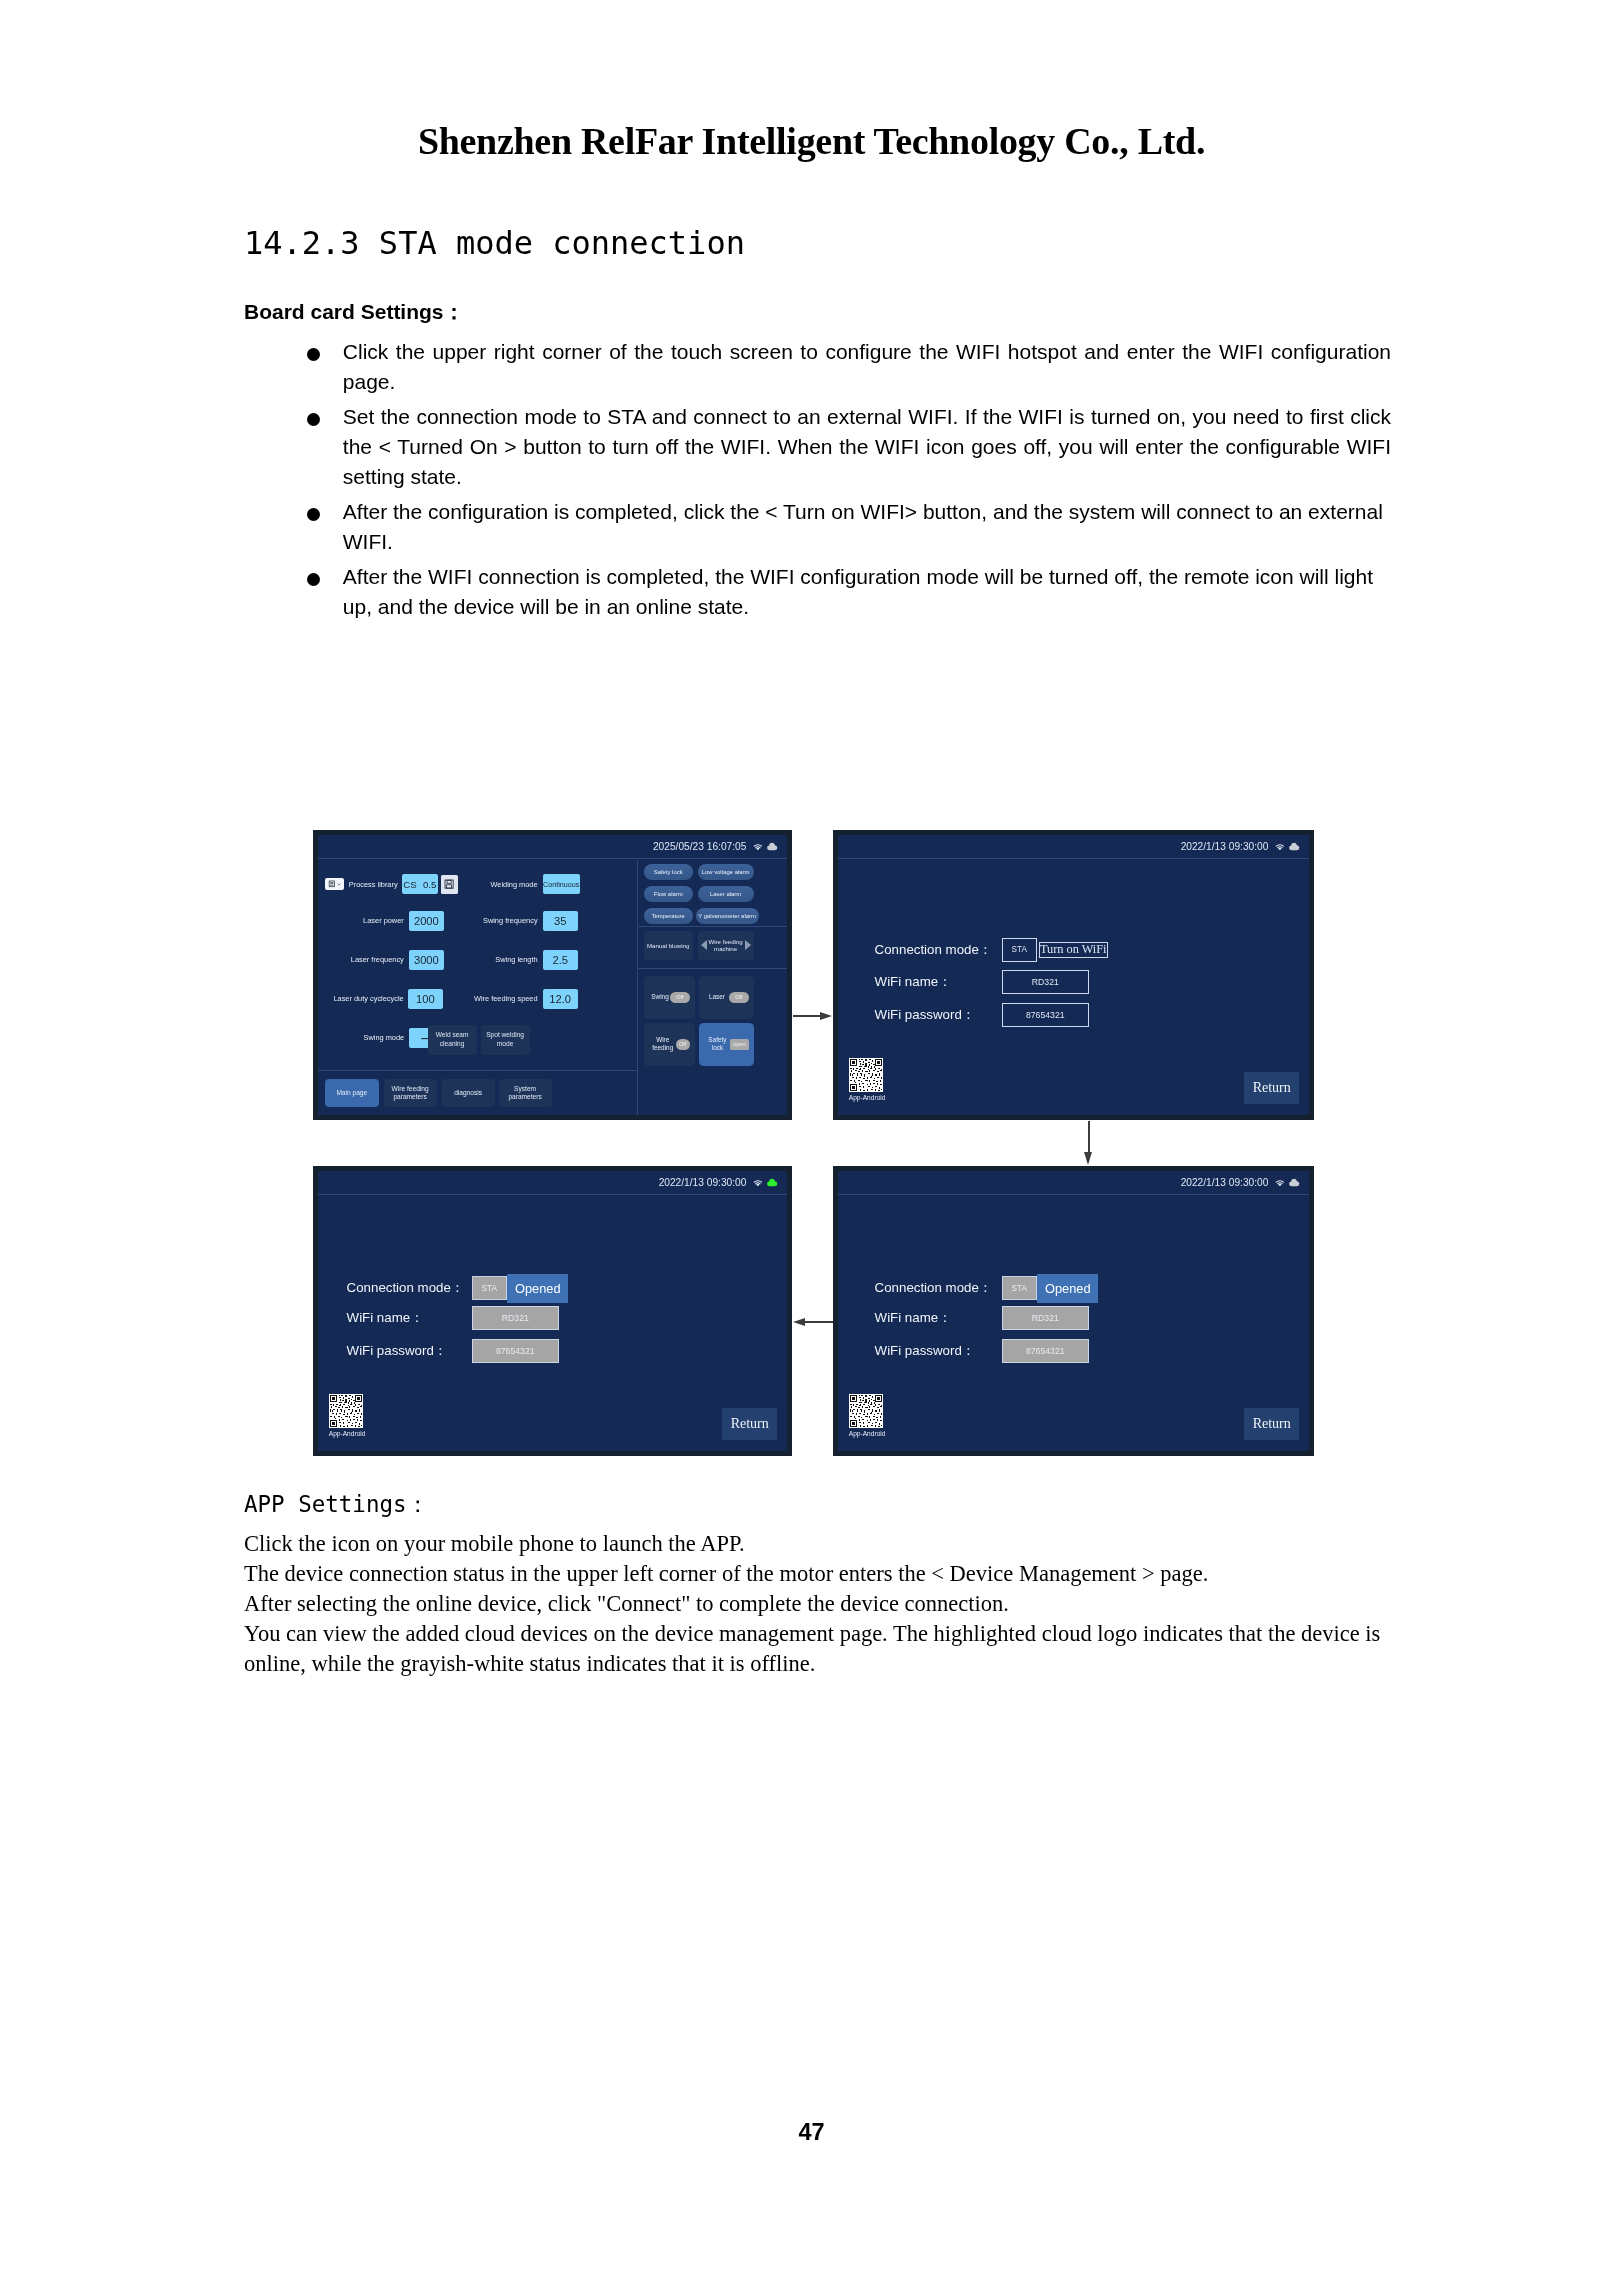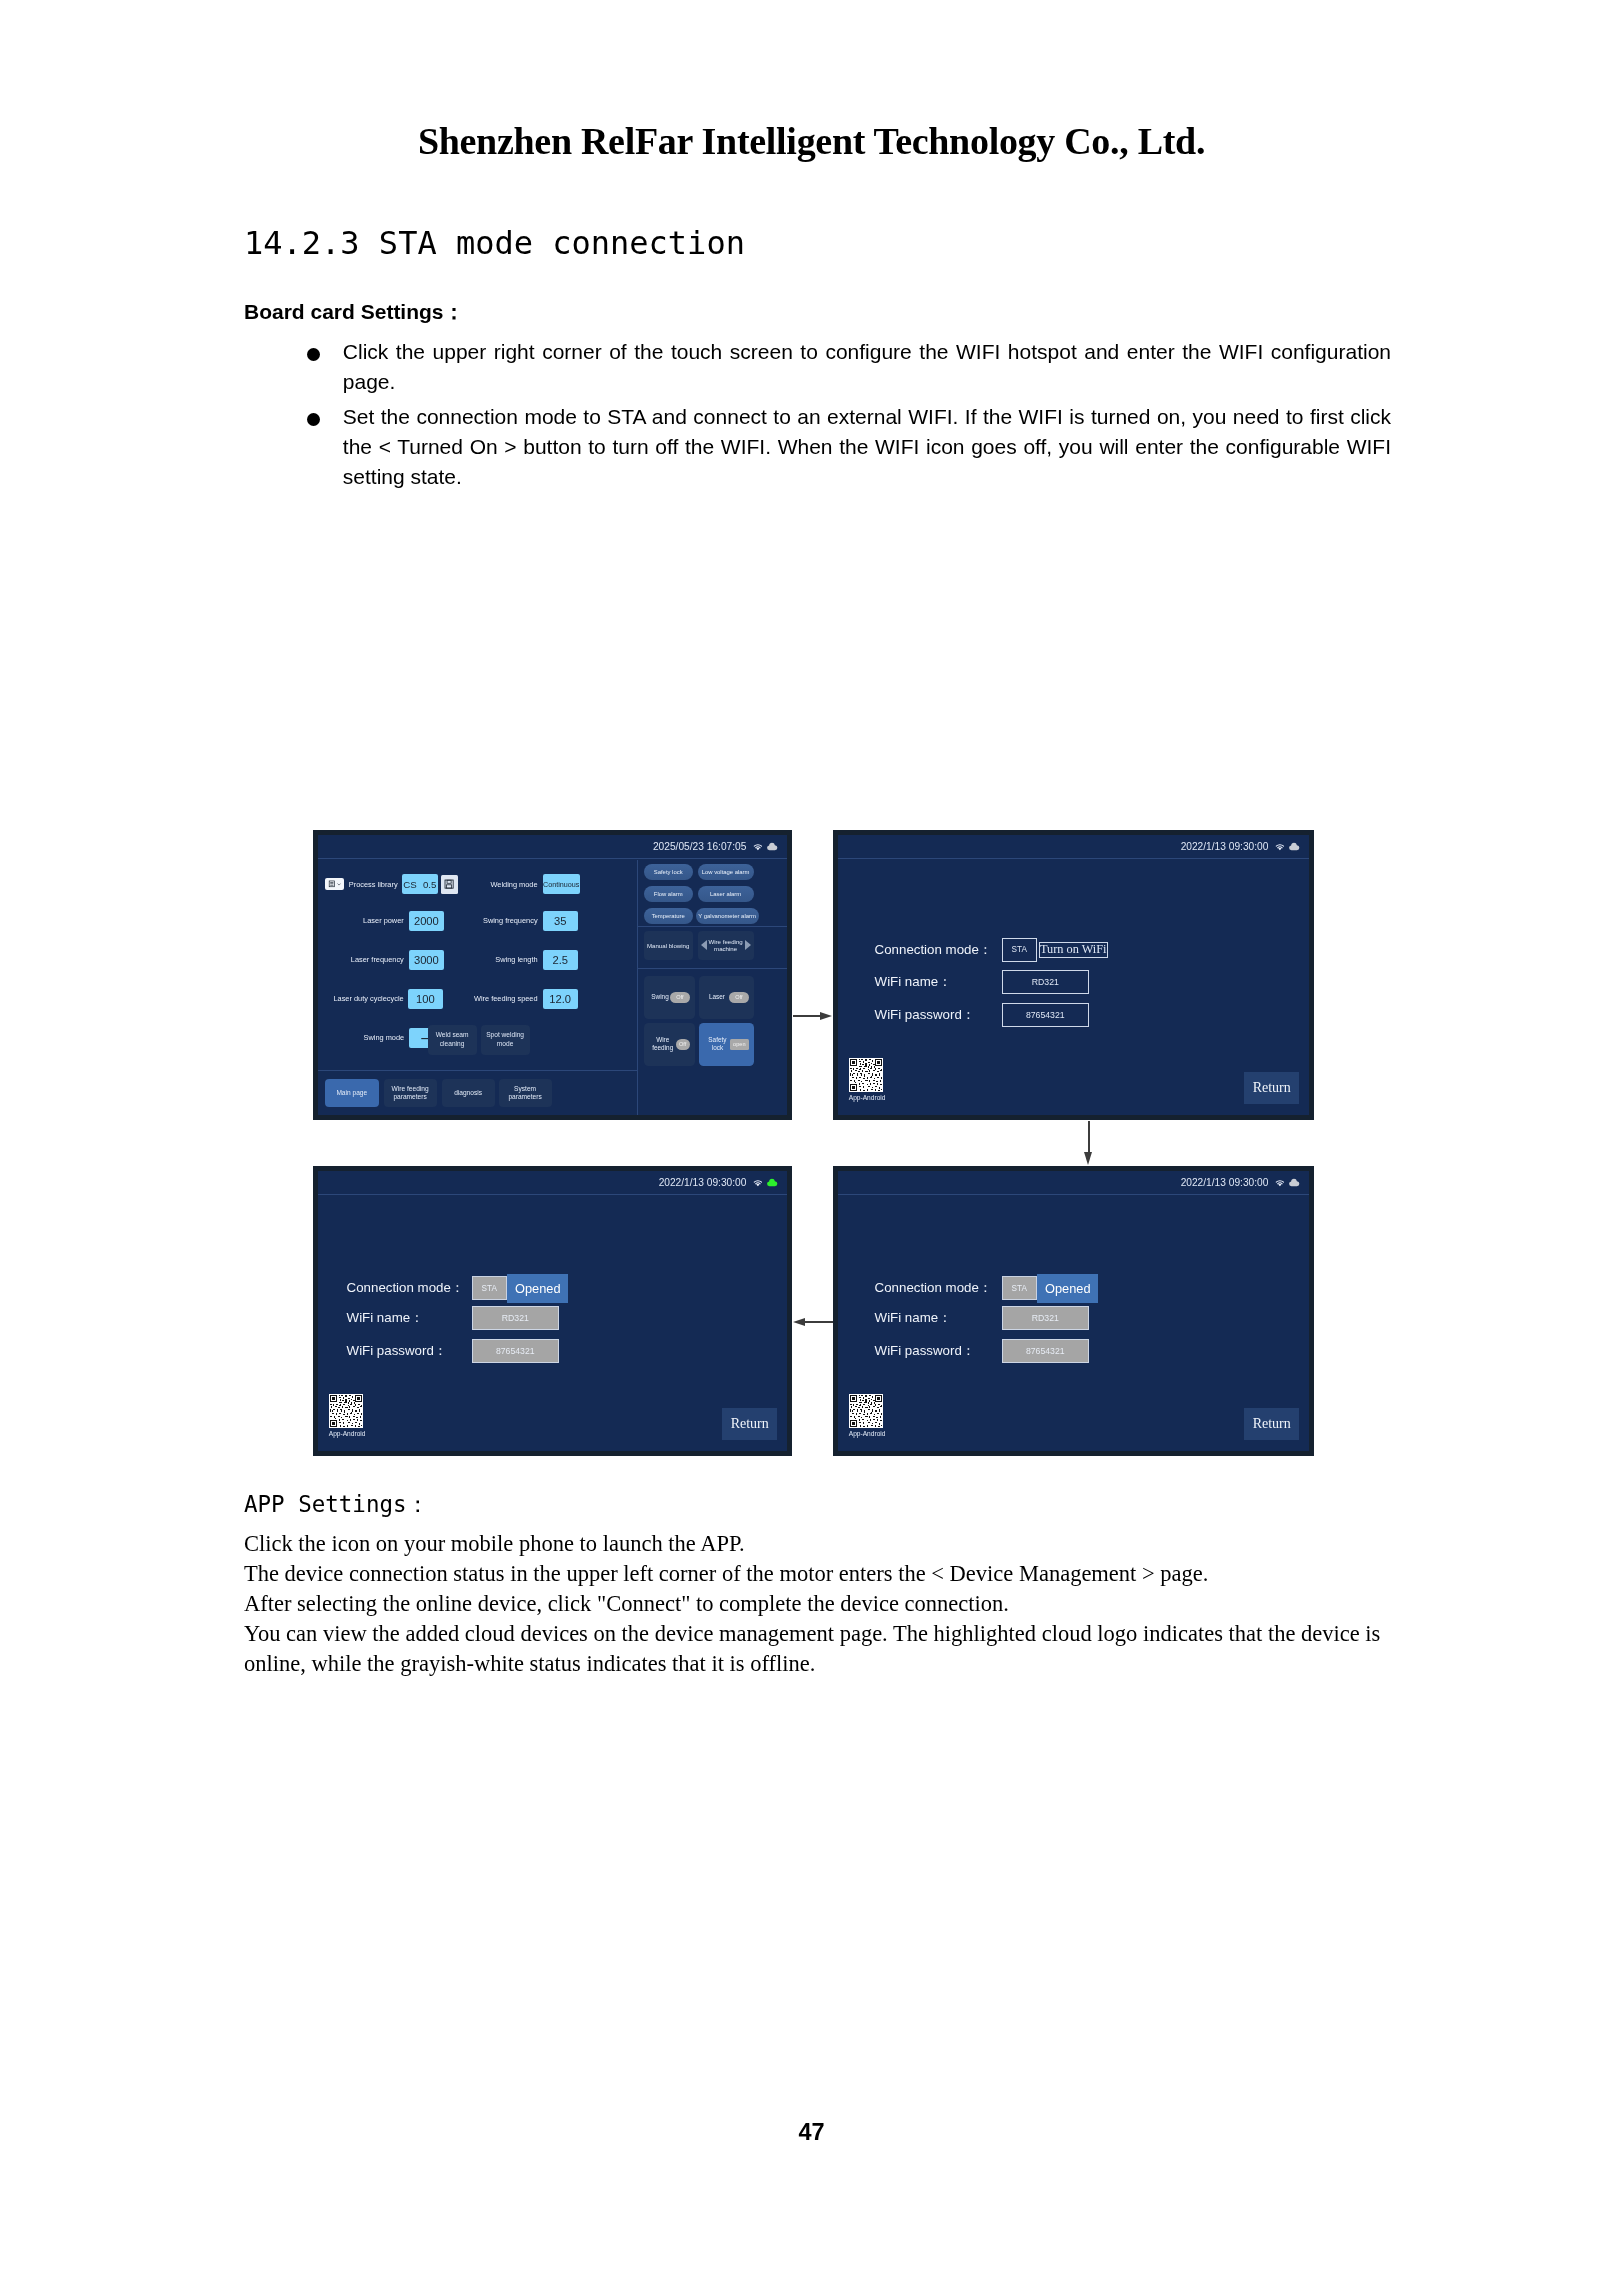--- a/index.html
+++ b/index.html
@@ -422,20 +422,28 @@
   <div class="subhead board">Board card Settings：</div>
 
   <div class="bullets">
     <div class="bullet-row">
       <span class="bullet-dot"></span>
       <span class="bullet-text">Click the upper right corner of the touch screen to configure the WIFI hotspot and enter the WIFI configuration page.</span>
     </div>
     <div class="bullet-row">
       <span class="bullet-dot"></span>
       <span class="bullet-text">Set the connection mode to STA and connect to an external WIFI. If the WIFI is turned on, you need to first click the &lt; Turned On &gt; button to turn off the WIFI. When the WIFI icon goes off, you will enter the configurable WIFI setting state.</span>
+    </div>
+    <div class="bullet-row">
+      <span class="bullet-dot"></span>
+      <span class="bullet-text nojust">After the configuration is completed, click the &lt; Turn on WIFI&gt; button, and the system will connect to an external WIFI.</span>
+    </div>
+    <div class="bullet-row">
+      <span class="bullet-dot"></span>
+      <span class="bullet-text nojust">After the WIFI connection is completed, the WIFI configuration mode will be turned off, the remote icon will light up, and the device will be in an online state.</span>
     </div>
   </div>
 
   <div class="figures">
 
     <div class="panel" id="panel-main">
       <div class="screen">
 
         <div class="statusbar">
           <span class="datetime">2025/05/23 16:07:05</span>

